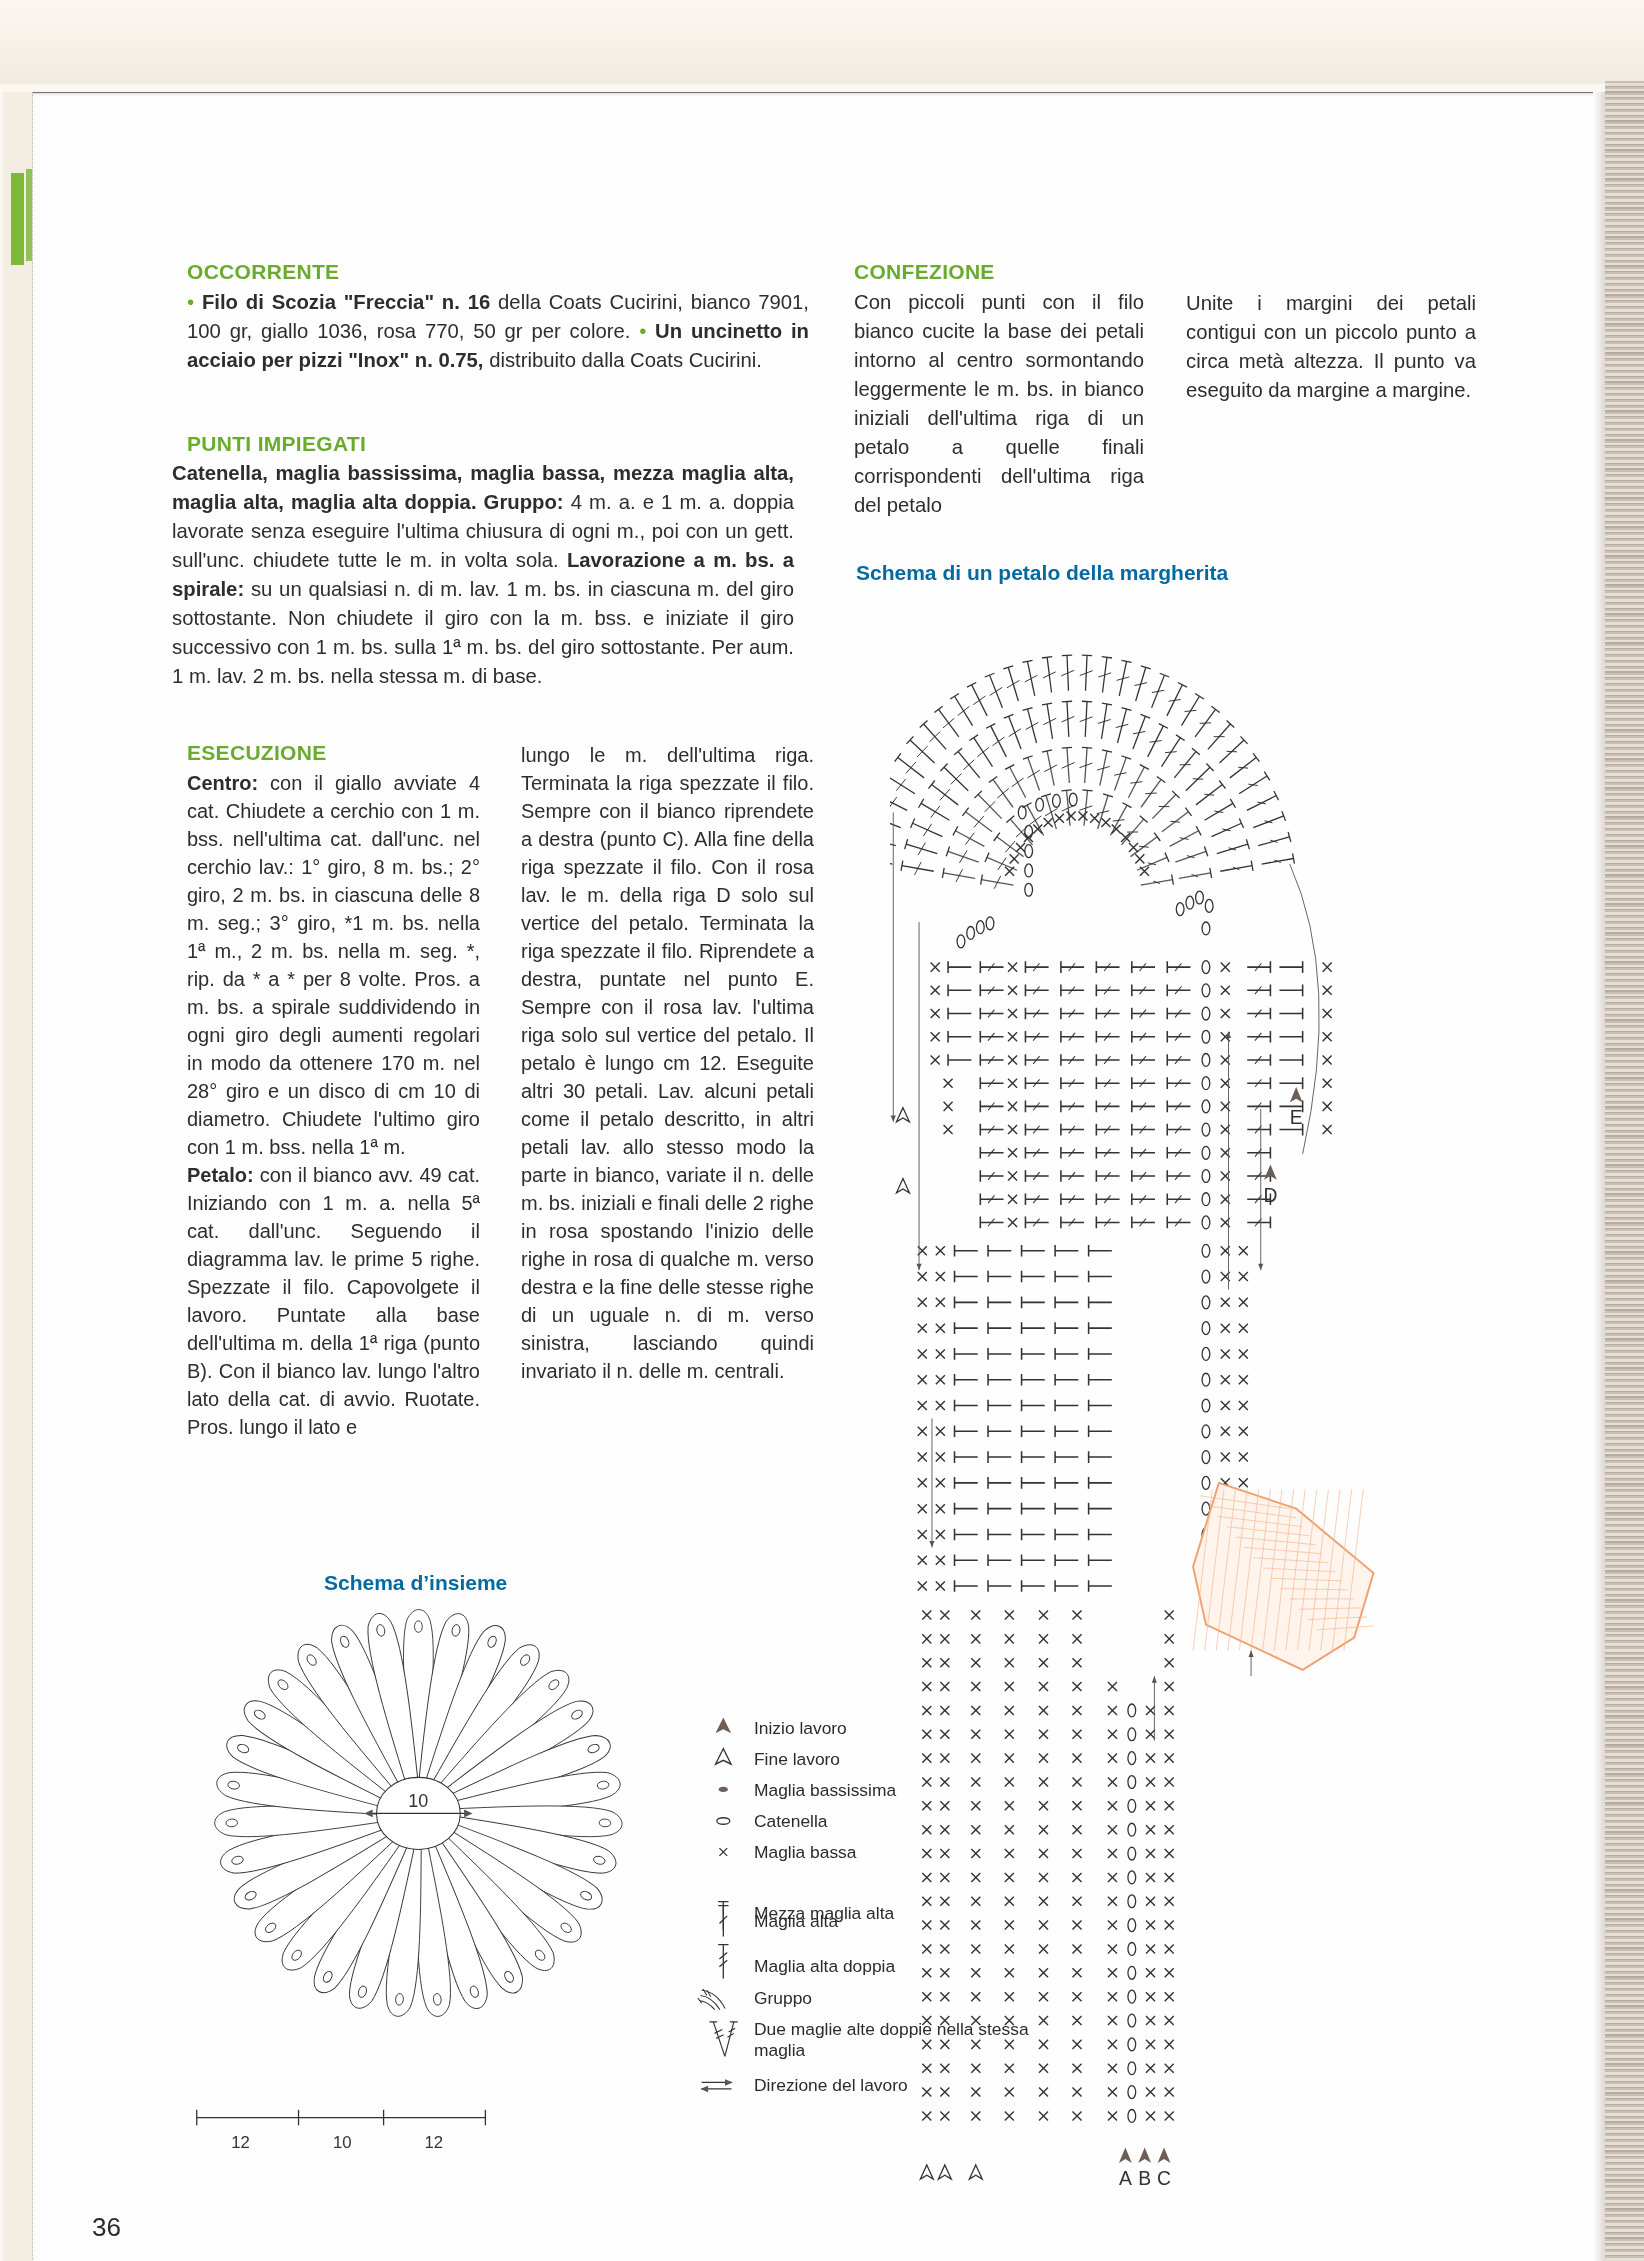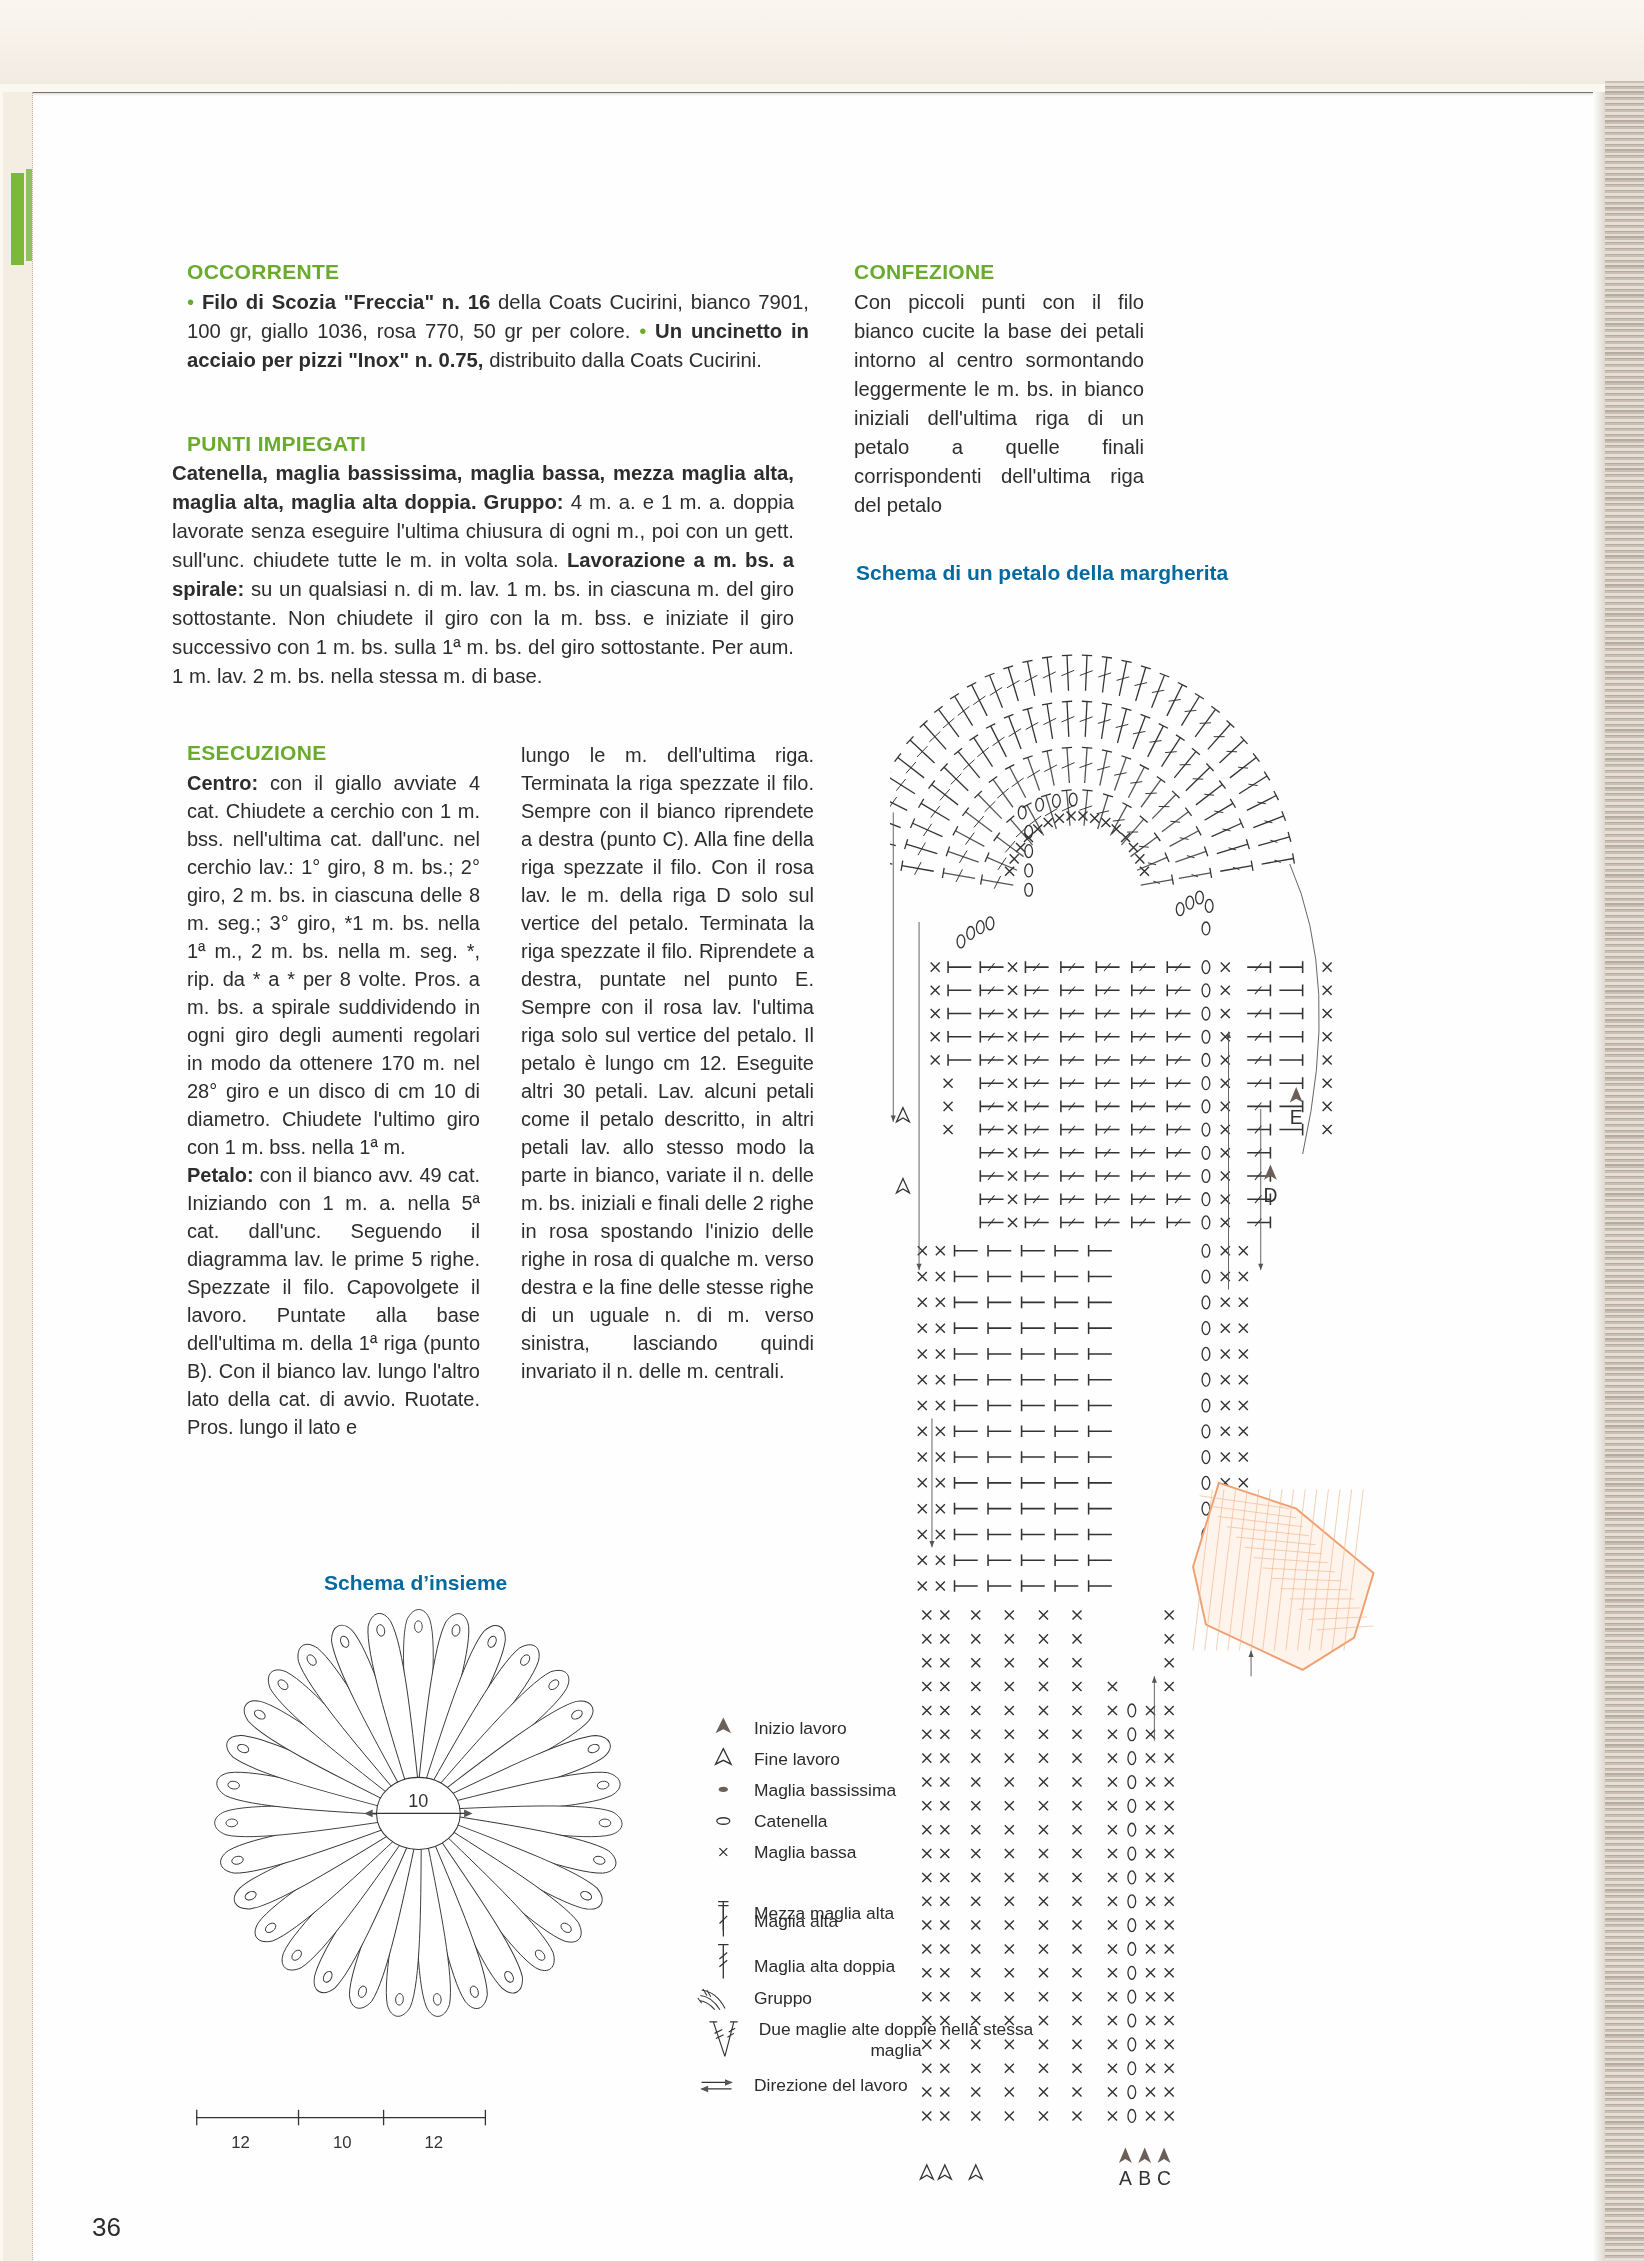--- a/index.html
+++ b/index.html
@@ -53,20 +53,21 @@
 <div class="body-text narrow" style="left:187px;top:769px;width:293px;">
   <b>Centro:</b><span> con il giallo avviate 4 cat. Chiudete a cerchio con 1 m. bss. nell'ultima cat. dall'unc. nel cerchio lav.: 1° giro, 8 m. bs.; 2° giro, 2 m. bs. in ciascuna delle 8 m. seg.; 3° giro, *1 m. bs. nella 1ª m., 2 m. bs. nella m. seg. *, rip. da * a * per 8 volte. Pros. a m. bs. a spirale suddividendo in ogni giro degli aumenti regolari in modo da ottenere 170 m. nel 28° giro e un disco di cm 10 di diametro. Chiudete l'ultimo giro con 1 m. bss. nella 1ª m.</span><br>
   <b>Petalo:</b><span> con il bianco avv. 49 cat. Iniziando con 1 m. a. nella 5ª cat. dall'unc. Seguendo il diagramma lav. le prime 5 righe. Spezzate il filo. Capovolgete il lavoro. Puntate alla base dell'ultima m. della 1ª riga (punto B). Con il bianco lav. lungo l'altro lato della cat. di avvio. Ruotate. Pros. lungo il lato e</span>
 </div>
 <div class="body-text narrow" style="left:521px;top:741px;width:293px;">lungo le m. dell'ultima riga. Terminata la riga spezzate il filo. Sempre con il bianco riprendete a destra (punto C). Alla fine della riga spezzate il filo. Con il rosa lav. le m. della riga D solo sul vertice del petalo. Terminata la riga spezzate il filo. Riprendete a destra, puntate nel punto E. Sempre con il rosa lav. l'ultima riga solo sul vertice del petalo. Il petalo è lungo cm 12. Eseguite altri 30 petali. Lav. alcuni petali come il petalo descritto, in altri petali lav. allo stesso modo la parte in bianco, variate il n. delle m. bs. iniziali e finali delle 2 righe in rosa spostando l'inizio delle righe in rosa di qualche m. verso destra e la fine delle stesse righe di un uguale n. di m. verso sinistra, lasciando quindi invariato il n. delle m. centrali.</div>
 
 <div class="sec-title" style="left:854px;top:260px;">CONFEZIONE</div>
 <div class="body-text" style="left:854px;top:288px;width:290px;">Con piccoli punti con il filo bianco cucite la base dei petali intorno al centro sormontando leggermente le m. bs. in bianco iniziali dell'ultima riga di un petalo a quelle finali corrispondenti dell'ultima riga del petalo</div>
 <div class="body-text" style="left:1186px;top:260px;width:290px;">
   <br>
+  <span>Unite i margini dei petali contigui con un piccolo punto a circa metà altezza. Il punto va eseguito da margine a margine.</span>
 </div>
 
 <div class="dia-title" style="left:856px;top:561px;">Schema di  un petalo della margherita</div>
 <div class="dia-title" style="left:324px;top:1571px;">Schema d’insieme</div>
 
 <svg style="position:absolute;left:181px;top:1586px;" width="516" height="567" viewBox="0 0 800 880">
   <g id="petals">
       <g transform="translate(368,353) rotate(-90)">
         <path d="M55,-10 C140,-18 260,-30 300,-18 C322,-8 322,10 300,18 C260,30 140,18 55,10 Z" fill="#fff" stroke="#333" stroke-width="1.4"></path>
         <ellipse cx="290" cy="0" rx="9" ry="6" fill="none" stroke="#333" stroke-width="1.4"></ellipse>
@@ -1862,21 +1863,21 @@
   <div class="legend-item" style="top:270px;">
     <svg class="legend-sym" viewBox="0 0 60 40" style="left:-19.3px;width:52px">
         <path d="M8,8 Q30,10 44,36 M6,16 Q24,18 36,38 M4,24 Q18,26 28,38 M10,6 L16,16 M16,8 L22,18 M2,20 L8,28" stroke="#333" stroke-width="1.6" fill="none"></path>
       </svg>
     <span class="legend-label">Gruppo</span>
   </div>
   <div class="legend-item" style="top:303px;height:41px;">
     <svg class="legend-sym" style="height:41px;left:-6.4px;width:45px" viewBox="0 0 70 64">
         <path d="M34,60 L16,6 M34,60 L48,6 M10,6 H22 M42,6 H54 M18,24 L30,18 M20,32 L32,26 M40,22 L50,16 M38,30 L48,24" stroke="#333" stroke-width="1.8" fill="none"></path>
       </svg>
-    <span class="legend-label" style="top:1.3px;line-height:20.6px;width:284px;text-align:center;">Due maglie alte doppie nella stessa maglia</span>
+    <span class="legend-label" style="top:1.3px;line-height:20.6px;width:284px;">Due maglie alte doppie nella stessa maglia</span>
   </div>
   <div class="legend-item" style="top:357px;">
     <svg class="legend-sym" viewBox="0 0 60 40" style="left:-13px;width:45px">
         <path d="M4,16 H50 M4,26 H50" stroke="#333" stroke-width="2"></path>
         <polygon points="52,16 40,11 40,21" fill="#555"></polygon>
         <polygon points="2,26 14,21 14,31" fill="#555"></polygon>
       </svg>
     <span class="legend-label">Direzione del lavoro</span>
   </div>
 </div>

